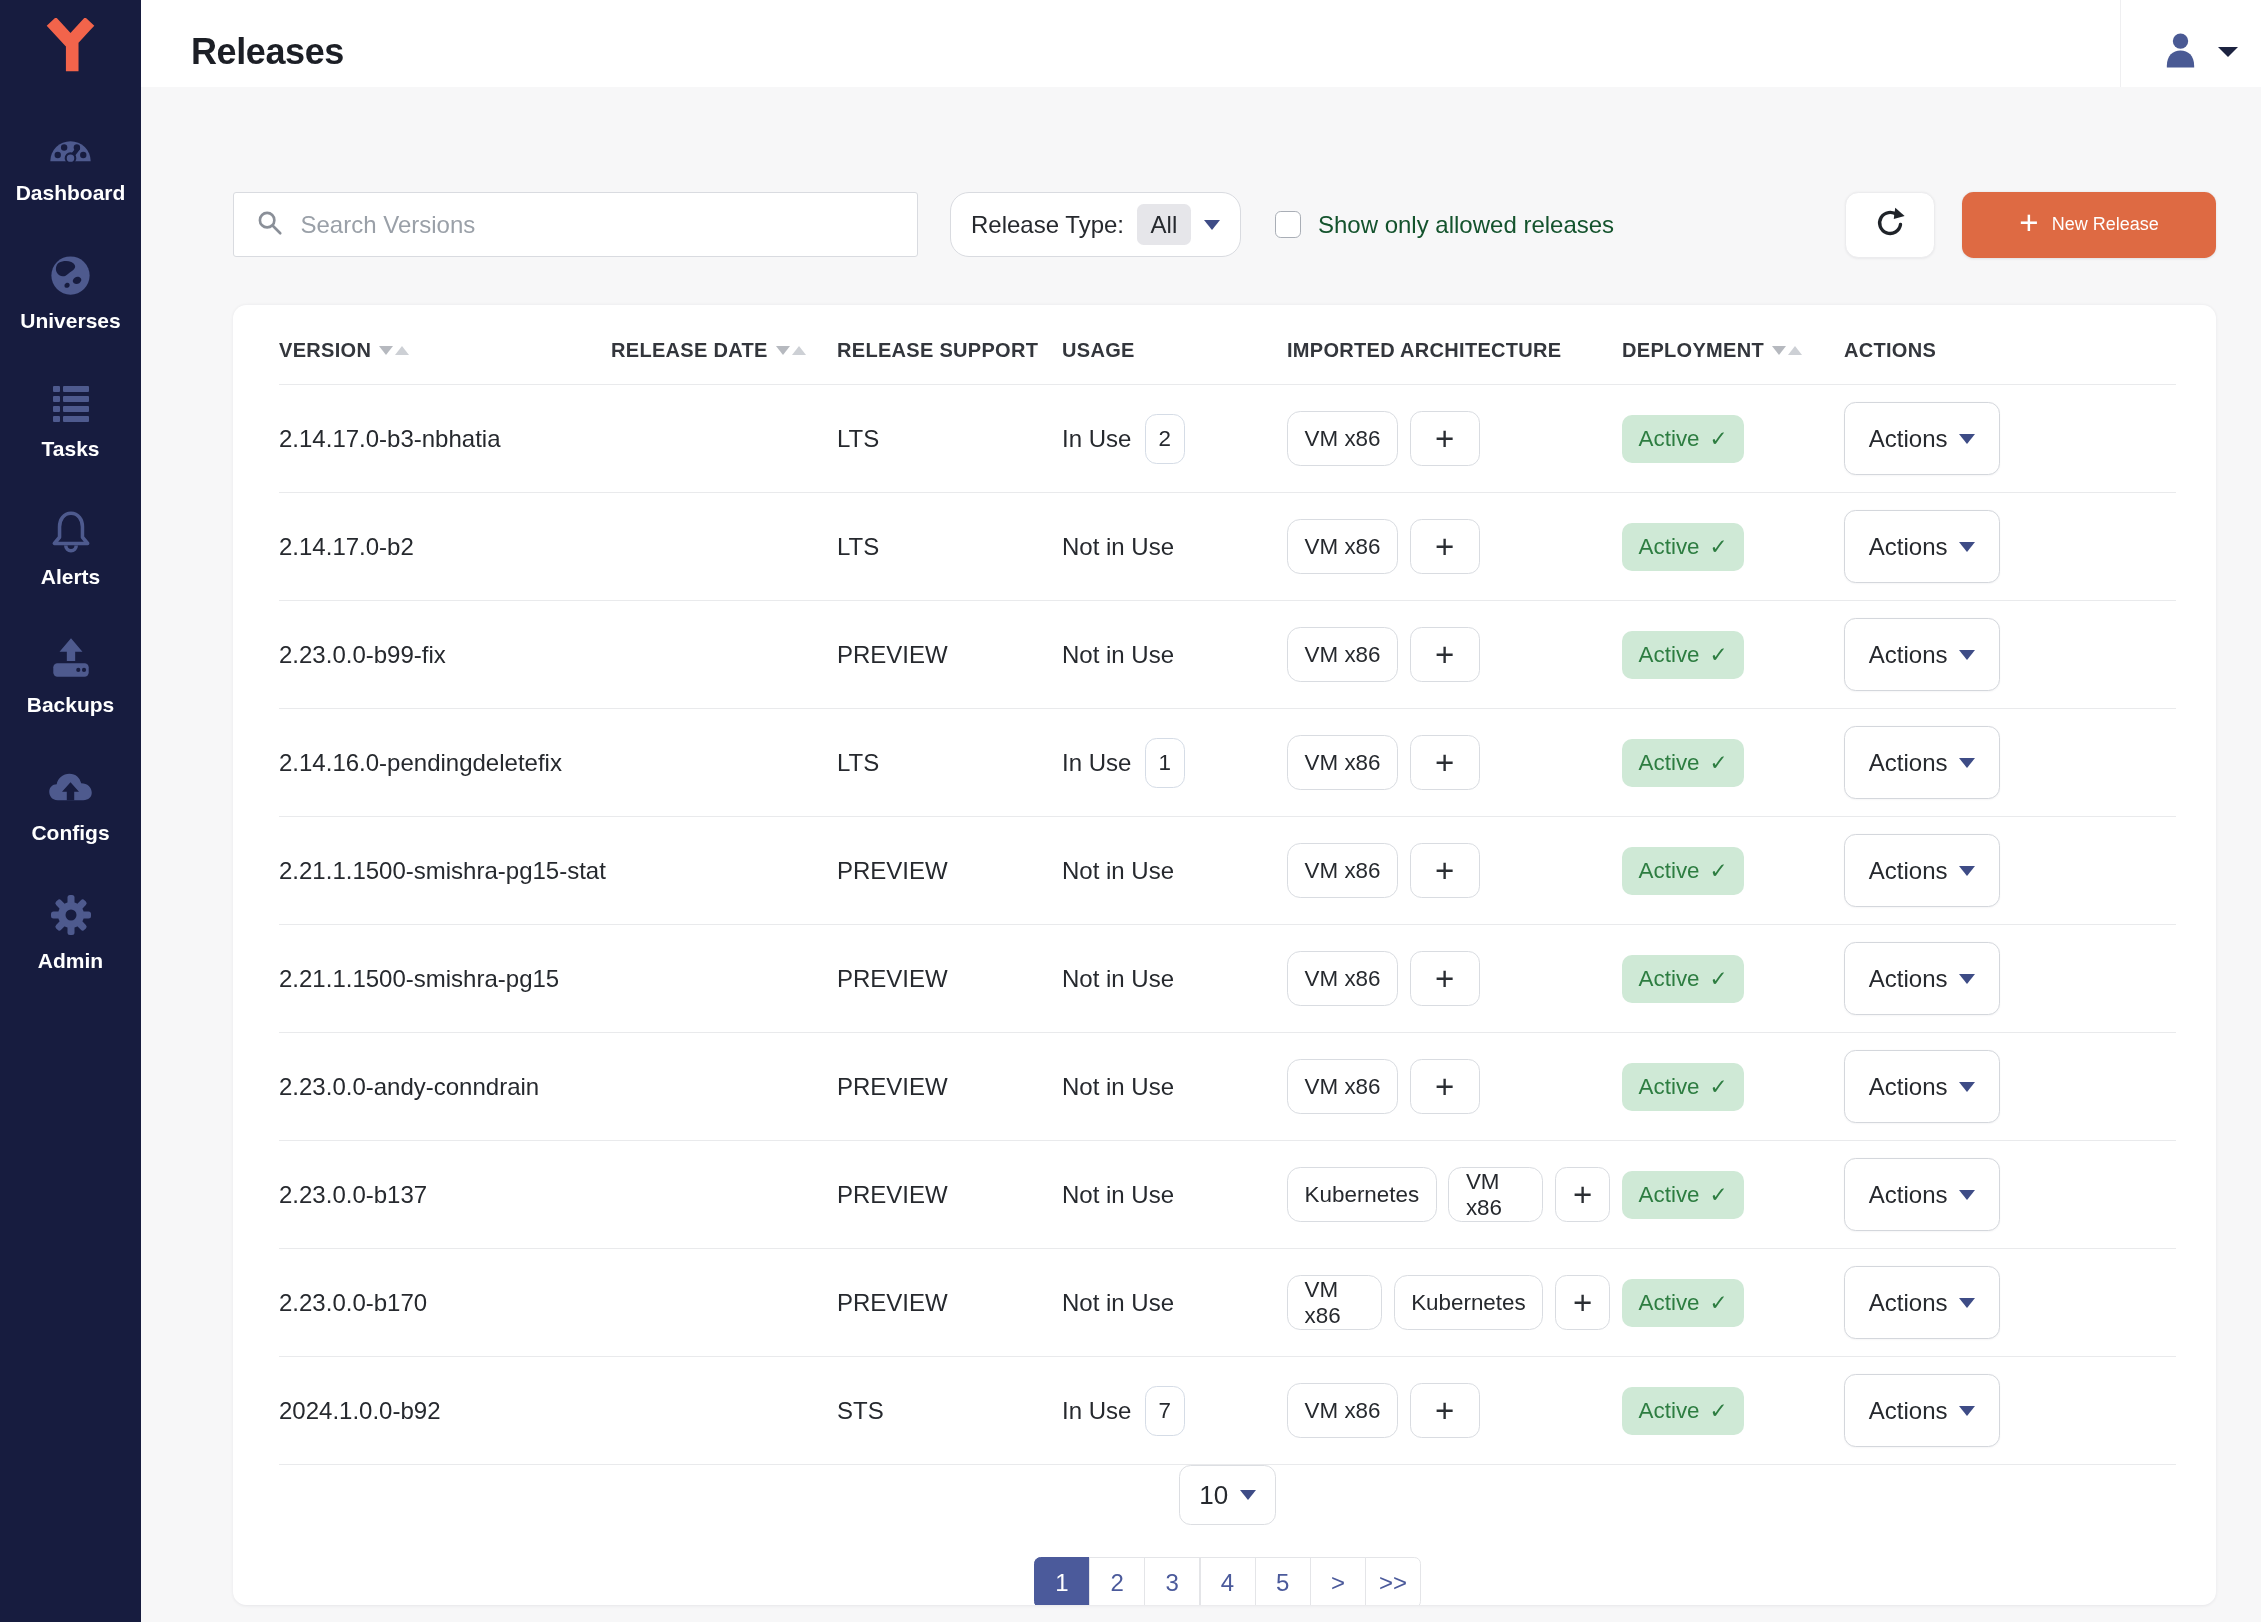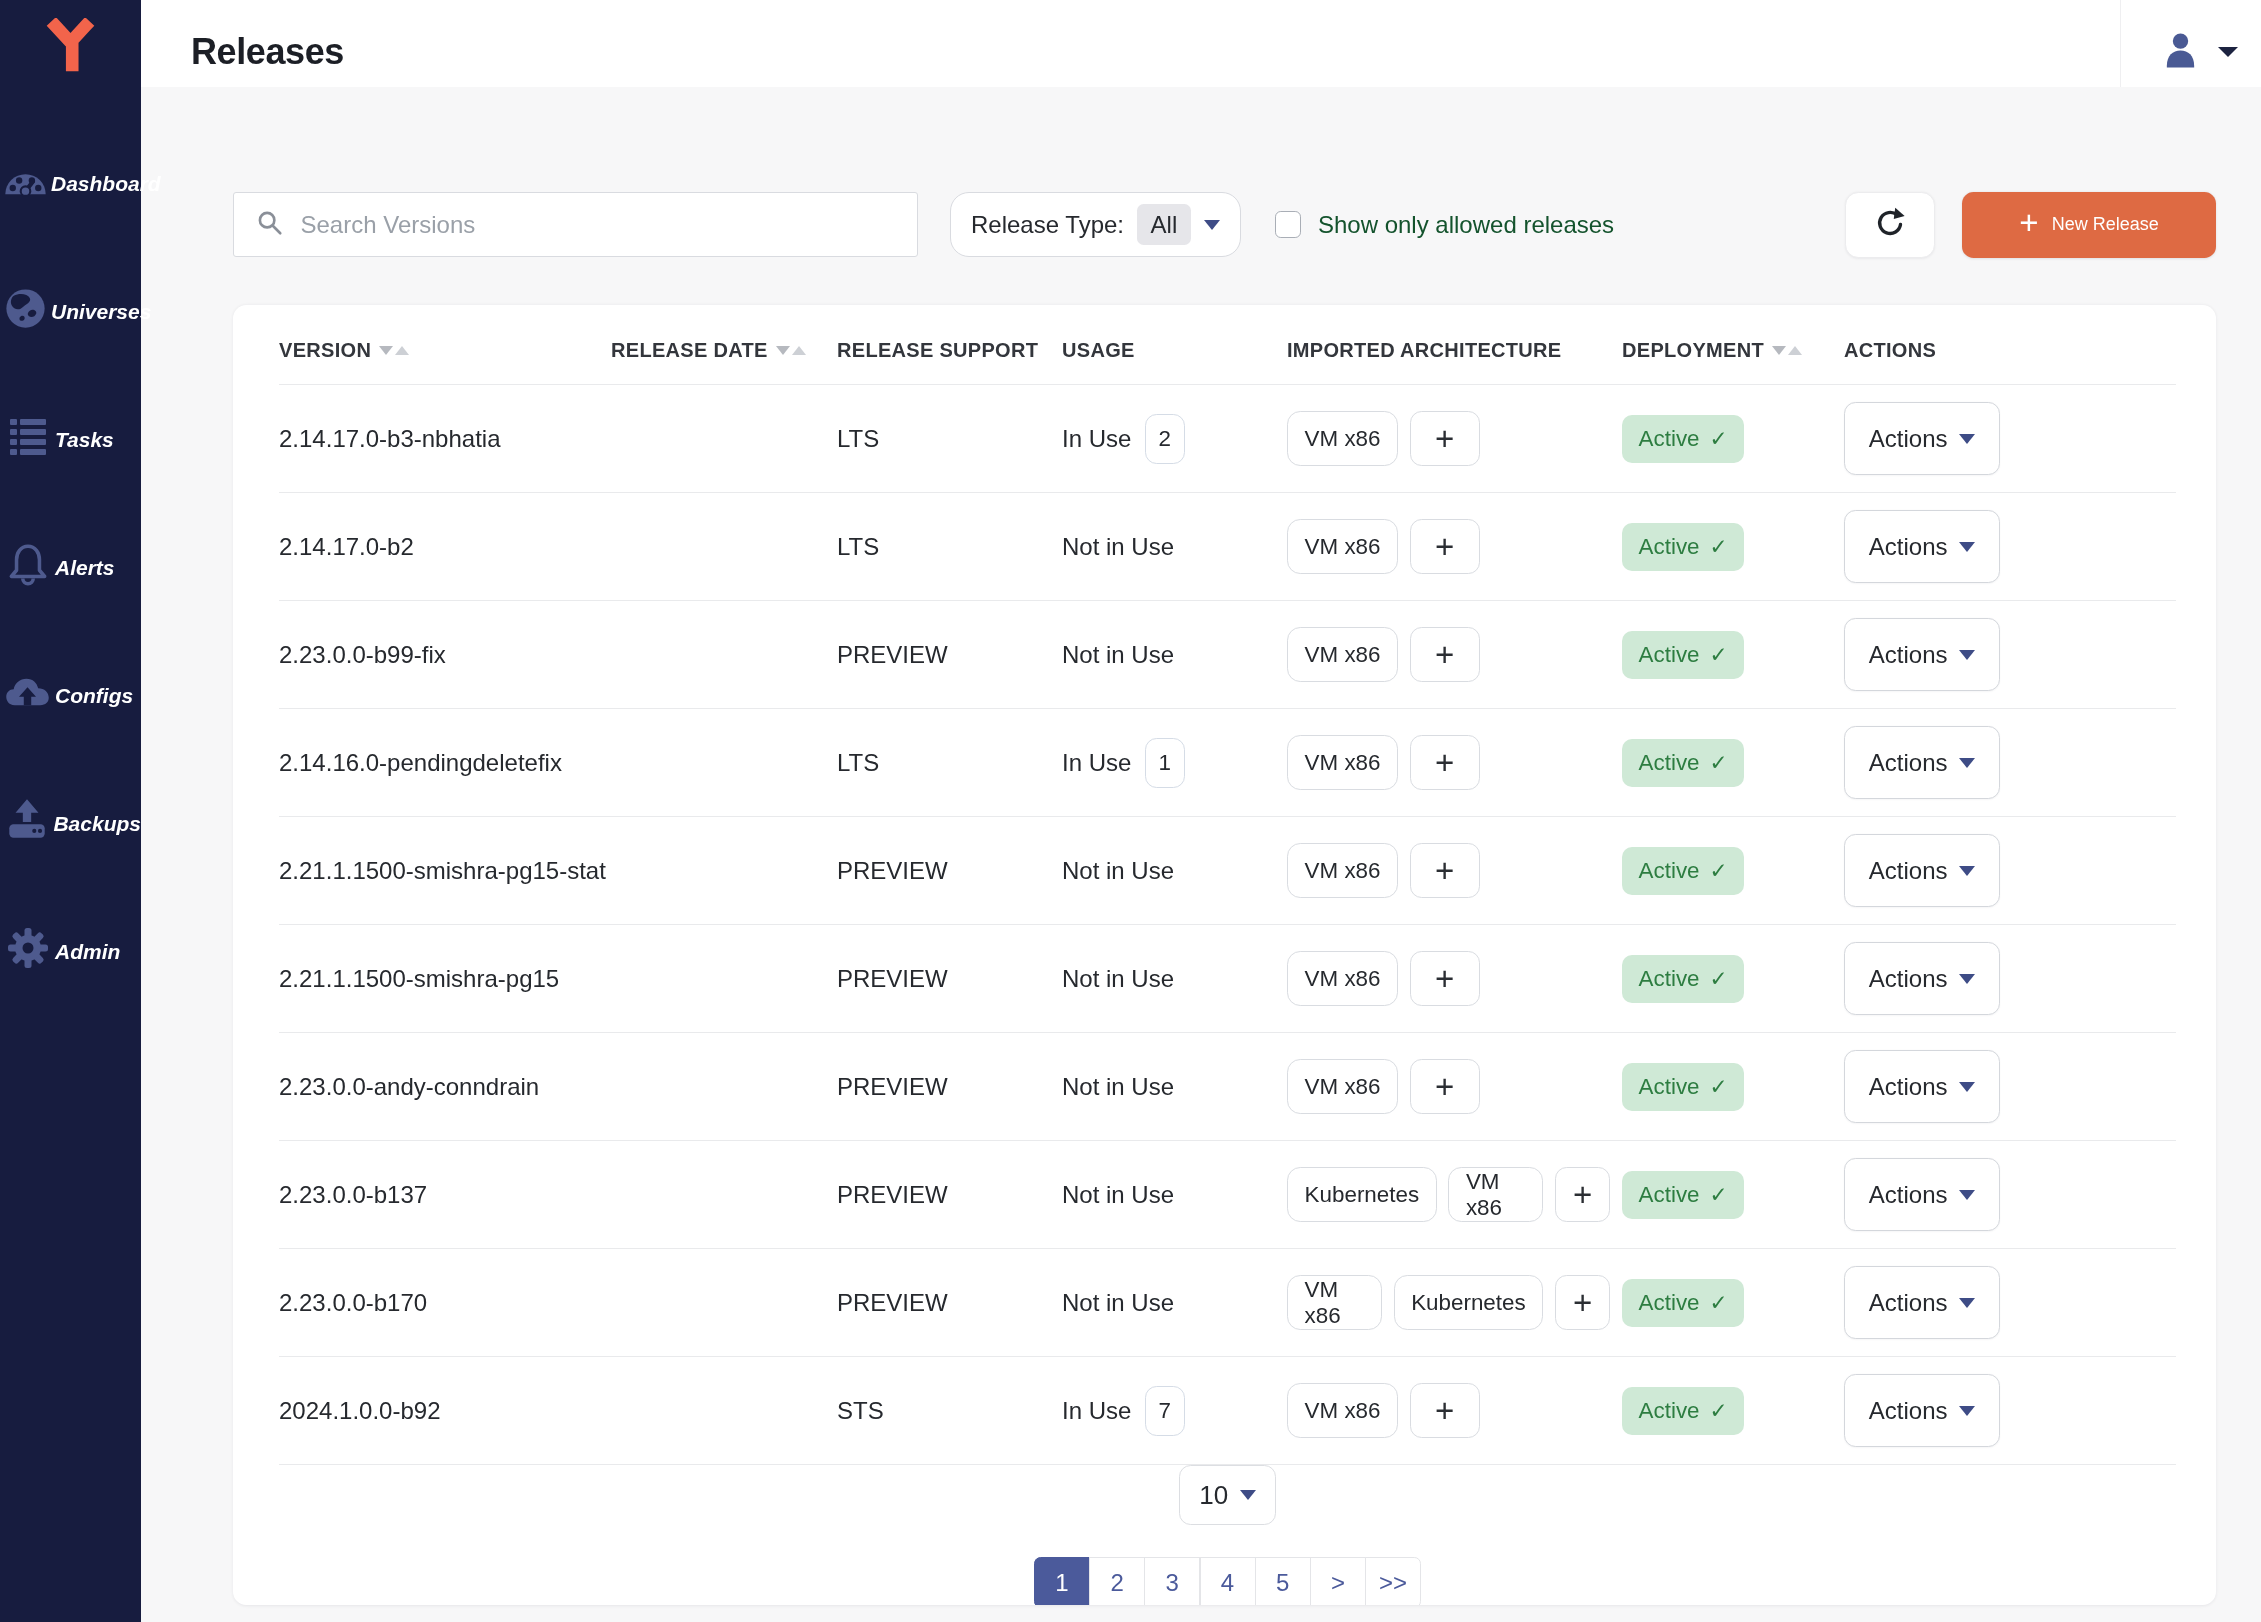--- a/index.html
+++ b/index.html
@@ -12,24 +12,23 @@
   }
 
   
   .sidebar {
     position: absolute; left: 0; top: 0; width: 141px; height: 1623px;
     background: #171c3f; z-index: 5;
   }
   .logo-wrap { display: flex; justify-content: center; padding-top: 18px; }
   .nav { margin-top: 40px; }
   .nav-item {
-    height: 128px; display: flex; flex-direction: row;
+    height: 128px; display: flex; flex-direction: column;
     align-items: center; justify-content: flex-start; cursor: pointer;
     padding-top: 6.6px;
-    font-style: italic;
   }
   .nav-icon { width: 55px; height: 55px; display: flex; align-items: center; justify-content: center; }
   .nav-label { color: #ffffff; font-size: 21px; font-weight: 600; margin-top: 6.6px; }
 
   
   .topbar {
     position: absolute; left: 141px; top: 0; right: 0; height: 104px;
     background: #ffffff; border-bottom: 0.8px solid #e8e9eb;
     display: flex; align-items: center;
   }
@@ -237,37 +236,37 @@
       <span class="nav-icon">
         <svg width="50" height="50" viewBox="0 0 48 48">
           <path d="M24 7 C17 7 13 13 13 20 L13 30 L8 36 L40 36 L35 30 L35 20 C35 13 31 7 24 7 Z" fill="none" stroke="#4e5a8e" stroke-width="3.4" stroke-linejoin="round"></path>
           <path d="M19 38 A5 5 0 0 0 29 38" fill="none" stroke="#4e5a8e" stroke-width="3.4"></path>
         </svg>
       </span>
       <span class="nav-label">Alerts</span>
     </div>
     <div class="nav-item">
       <span class="nav-icon">
-        <svg width="51" height="51" viewBox="0 0 48 48">
-          <path d="M12 36 C6 36 4 31 4 28 C4 24 7 21 11 21 C12 15 17 11 23 11 C29 11 33 15 34 20 C40 20 44 24 44 29 C44 33 41 36 36 36 Z" fill="#4e5a8e"></path>
-          <polygon points="24,19 32,28 27.5,28 27.5,36 20.5,36 20.5,28 16,28" fill="#171c3f"></polygon>
-        </svg>
-      </span>
-      <span class="nav-label">Configs</span>
-    </div>
-    <div class="nav-item">
-      <span class="nav-icon">
         <svg width="50" height="50" viewBox="0 0 48 48">
           <polygon points="24,4 35,17 28,17 28,26 20,26 20,17 13,17" fill="#4e5a8e"></polygon>
           <rect x="7" y="28" width="34" height="13" rx="4" fill="#4e5a8e"></rect>
           <circle cx="31" cy="34.5" r="2" fill="#171c3f"></circle>
           <circle cx="36.5" cy="34.5" r="2" fill="#171c3f"></circle>
         </svg>
       </span>
       <span class="nav-label">Backups</span>
+    </div>
+    <div class="nav-item">
+      <span class="nav-icon">
+        <svg width="51" height="51" viewBox="0 0 48 48">
+          <path d="M12 36 C6 36 4 31 4 28 C4 24 7 21 11 21 C12 15 17 11 23 11 C29 11 33 15 34 20 C40 20 44 24 44 29 C44 33 41 36 36 36 Z" fill="#4e5a8e"></path>
+          <polygon points="24,19 32,28 27.5,28 27.5,36 20.5,36 20.5,28 16,28" fill="#171c3f"></polygon>
+        </svg>
+      </span>
+      <span class="nav-label">Configs</span>
     </div>
     <div class="nav-item">
       <span class="nav-icon">
         <svg width="48" height="48" viewBox="0 0 48 48">
           <g fill="#4e5a8e">
             <g>
               <rect x="20.5" y="4" width="7" height="10" rx="2.5"></rect>
               <rect x="20.5" y="34" width="7" height="10" rx="2.5"></rect>
               <rect x="4" y="20.5" width="10" height="7" rx="2.5"></rect>
               <rect x="34" y="20.5" width="10" height="7" rx="2.5"></rect>

